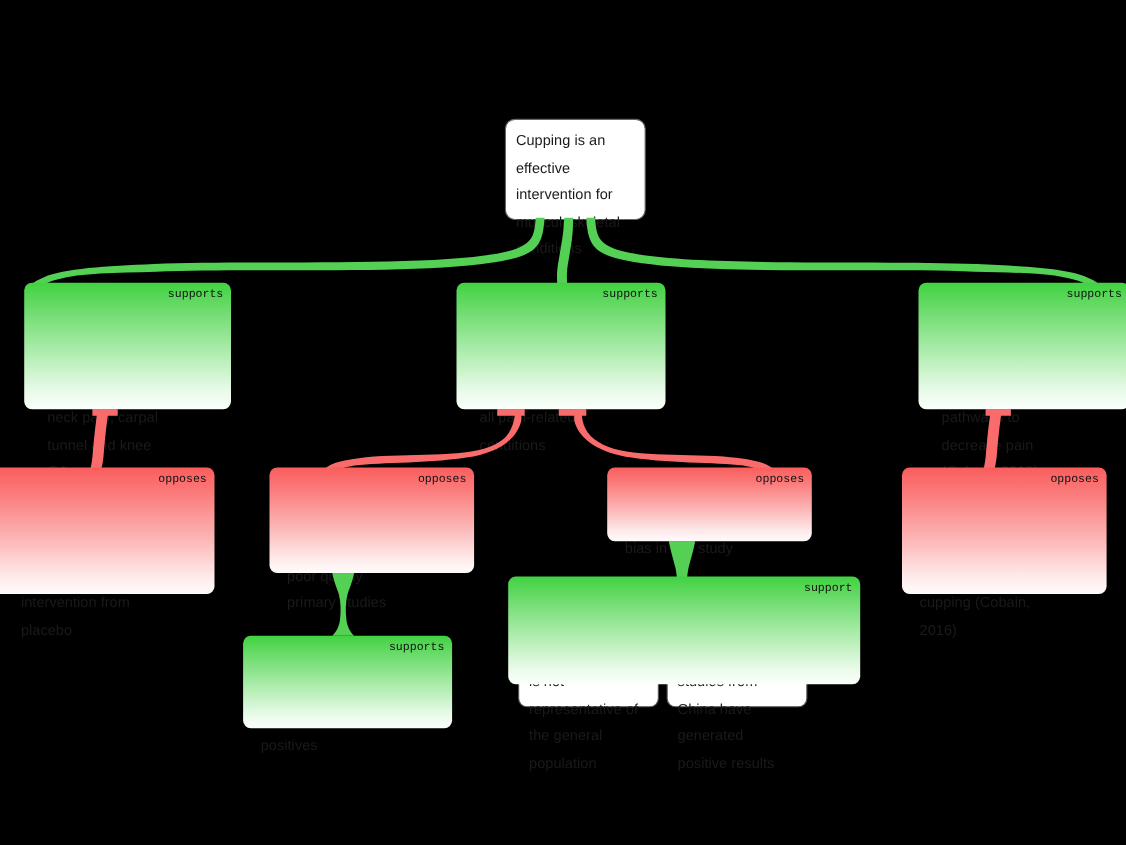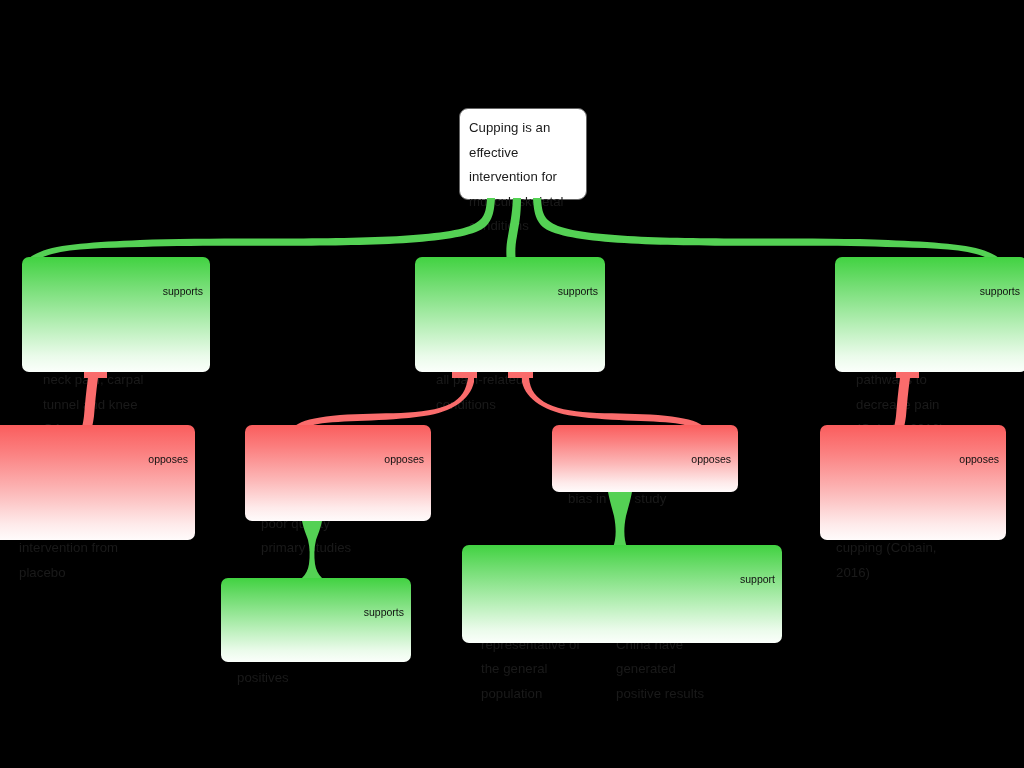--- a/index.html
+++ b/index.html
@@ -41,22 +41,21 @@
     background: linear-gradient(to bottom, #fa5d5d 0%, #fb7d7d 22%, #fcb8b8 58%, #feeaea 86%, #fffbfb 100%);
   }
   .rel-label {
     position: absolute;
     top: 5px;
     right: 7px;
     font-size: 10.5px;
     color: #111111;
     line-height: 12px;
     white-space: nowrap;
-    font-family: Liberation Sans, sans-serif;
-    margin-top: 23px;
+    font-family: Liberation Mono, monospace;
   }
   .claim {
     position: absolute;
     box-sizing: border-box;
     background: #ffffff;
     border: 1px solid #555555;
     border-radius: 8px;
     padding: 7px 9px 6px 9px;
     font-size: 13.2px;
     line-height: 24.5px;
@@ -221,21 +220,21 @@
     <span class="claim-text">There is no conclusive evidence for the mechanism of cupping (Cobain, 2016)</span>
   </div>
 
   <div class="node green" style="left:221px; top:578px; width:190px; height:84px;">
     <span class="rel-label">supports</span>
   </div>
   <div class="claim" style="left:227px; top:584px; width:128px; height:72px;">
     <span class="claim-text">Poor quality primary studies produce false positives</span>
   </div>
 
-  <div class="node green" style="left:462px; top:545px; width:320px; height:98px;text-align:right;">
+  <div class="node green" style="left:462px; top:524px; width:320px; height:98px;text-align:right;">
     <span class="rel-label">support</span>
   </div>
   <div class="claim" style="left:471px; top:551px; width:128px; height:92px;">
     <span class="claim-text">All Studies are from China which is not representative of the general population</span>
   </div>
   <div class="claim" style="left:606px; top:551px; width:128px; height:92px;">
     <span class="claim-text">100% of acupuncture studies from China have generated positive results</span>
   </div>
 
 </div>

